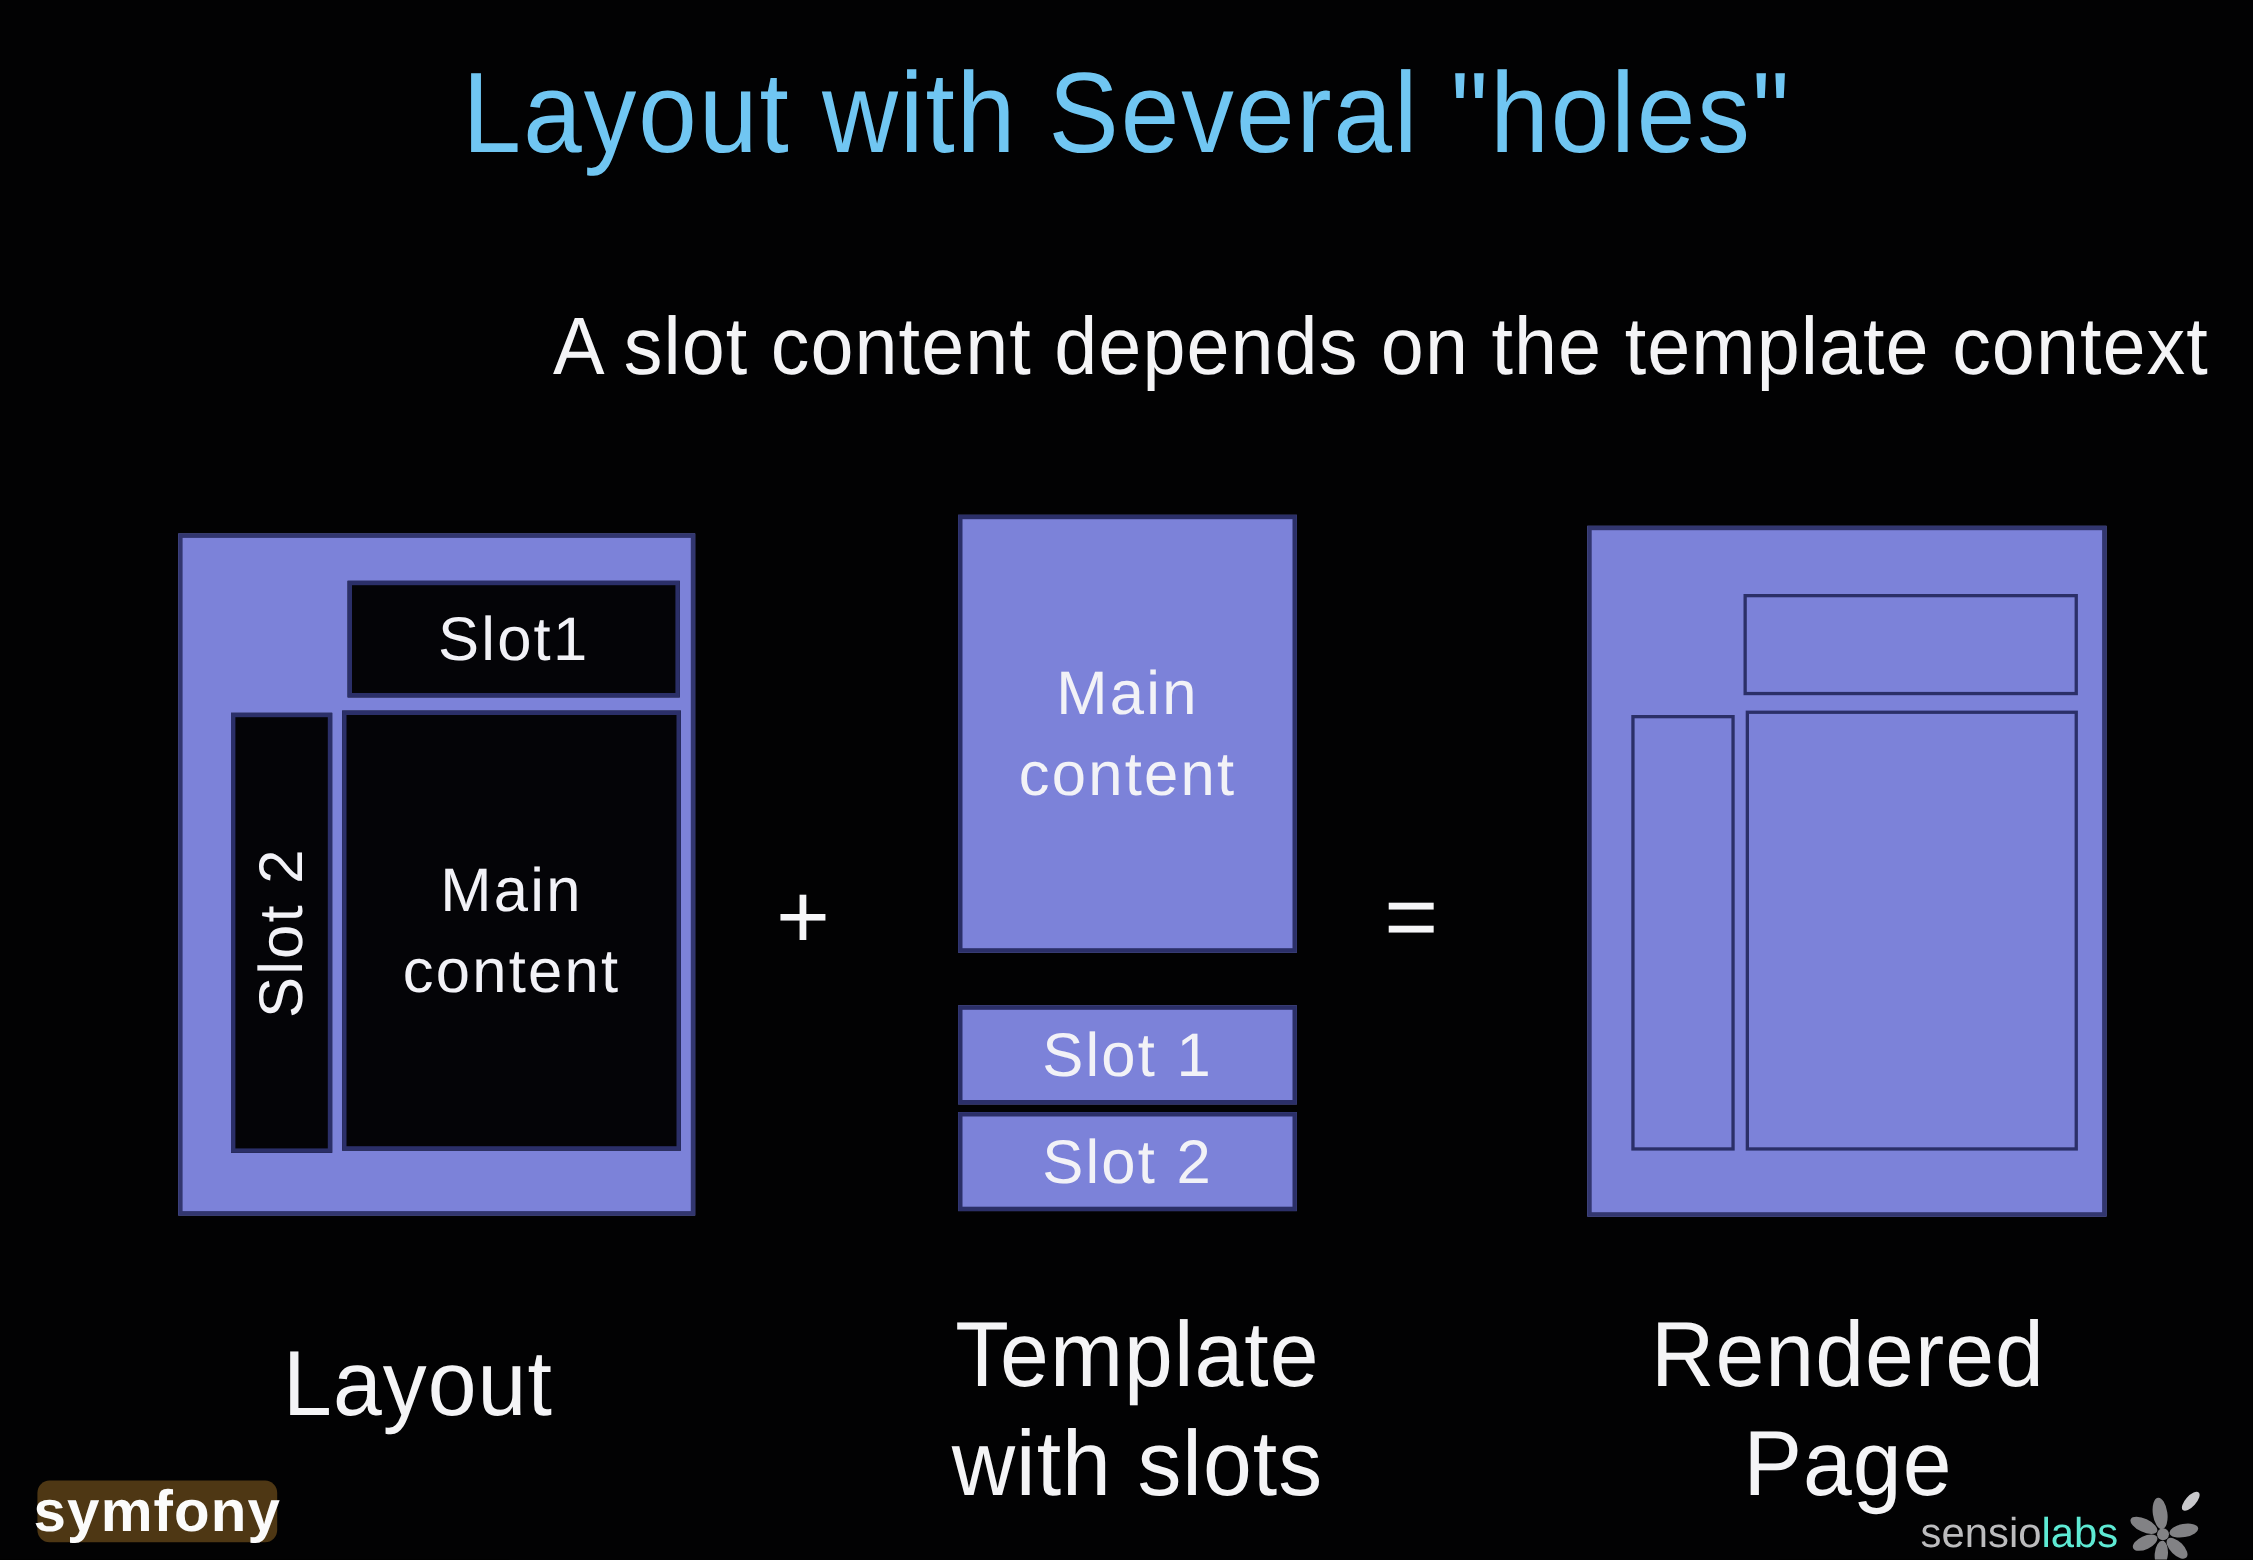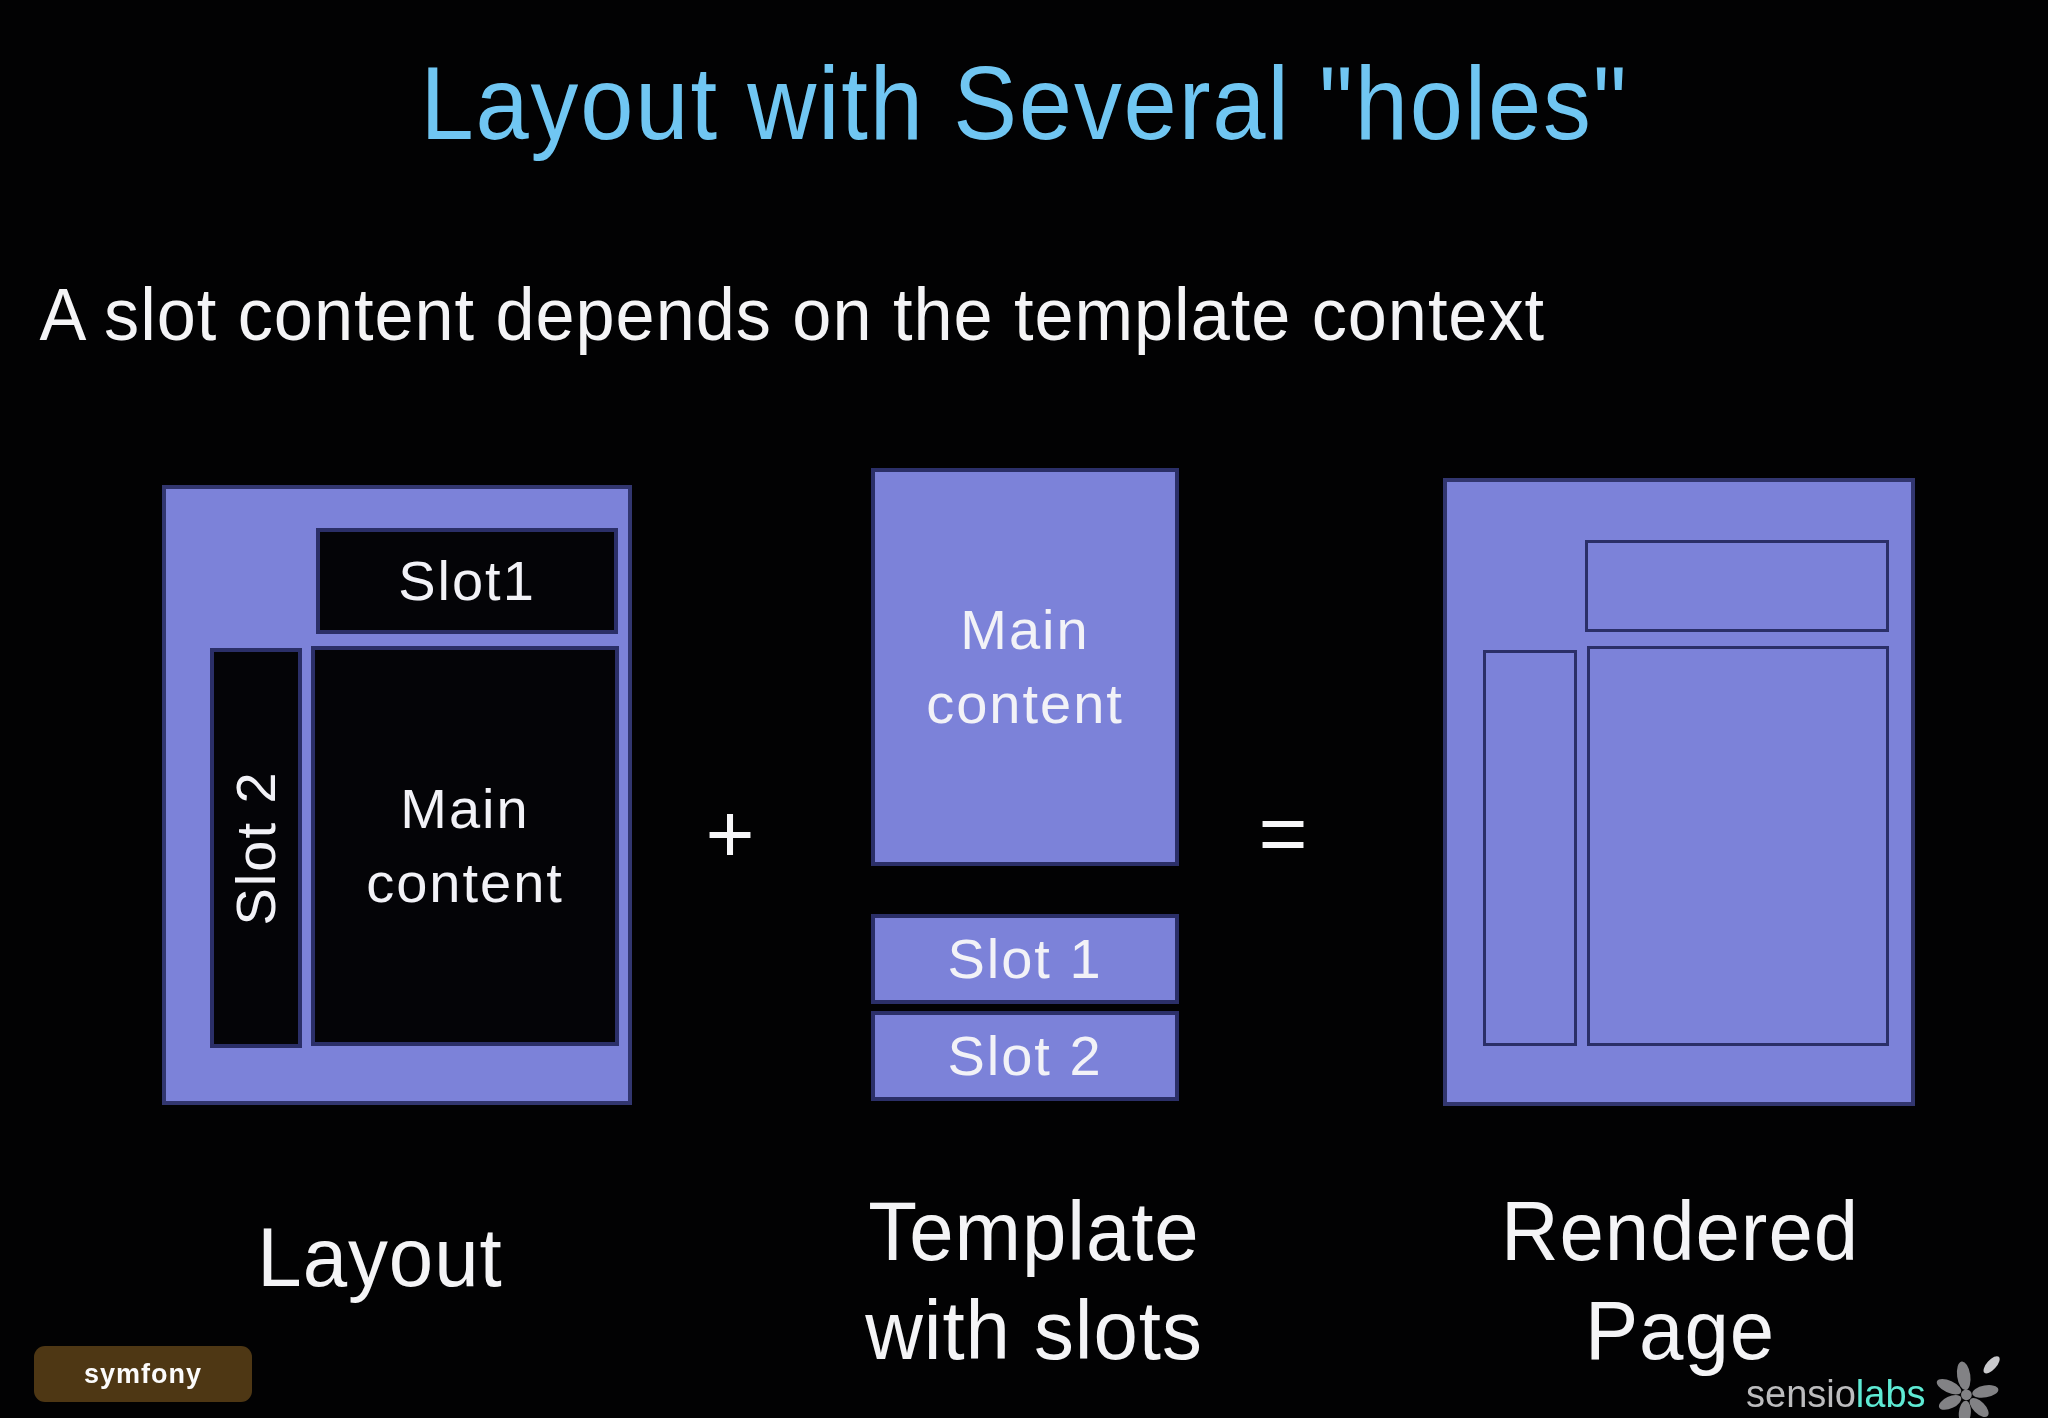--- a/index.html
+++ b/index.html
@@ -27,21 +27,21 @@
     font-size: 104px;
     font-weight: 400;
     letter-spacing: 2px;
     color: #70c6f2;
     transform: scaleX(0.92);
     transform-origin: 50% 50%;
     white-space: nowrap;
   }
   .subtitle-wrap {
     left: 0; right: 0; top: 272px;
-    text-align: left;
+    text-align: right;
   }
   .subtitle-text {
     display: inline-block;
     font-size: 74px;
     font-weight: 400;
     letter-spacing: 1px;
     color: #f4f4f6;
     transform: scaleX(0.95);
     transform-origin: 50% 50%;
     white-space: nowrap;
@@ -109,21 +109,21 @@
     left: 34px; top: 1346px;
     width: 218px; height: 56px;
     background: #4e3714;
     border-radius: 11px;
     display: flex;
     align-items: center;
     justify-content: center;
   }
   .symfony-text {
     color: #fbfbfb;
-    font-size: 27px;
+    font-size: 53px;
     font-weight: 700;
     letter-spacing: 1px;
     line-height: 1;
   }
   .sensio-wrap {
     left: 1746px; top: 1362px;
     display: flex;
     align-items: center;
   }
   .sensio-text {

